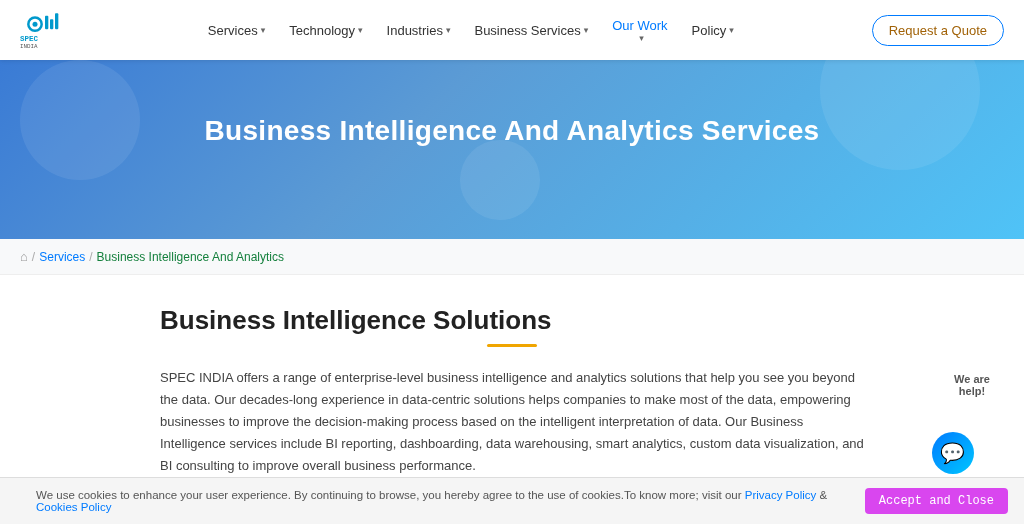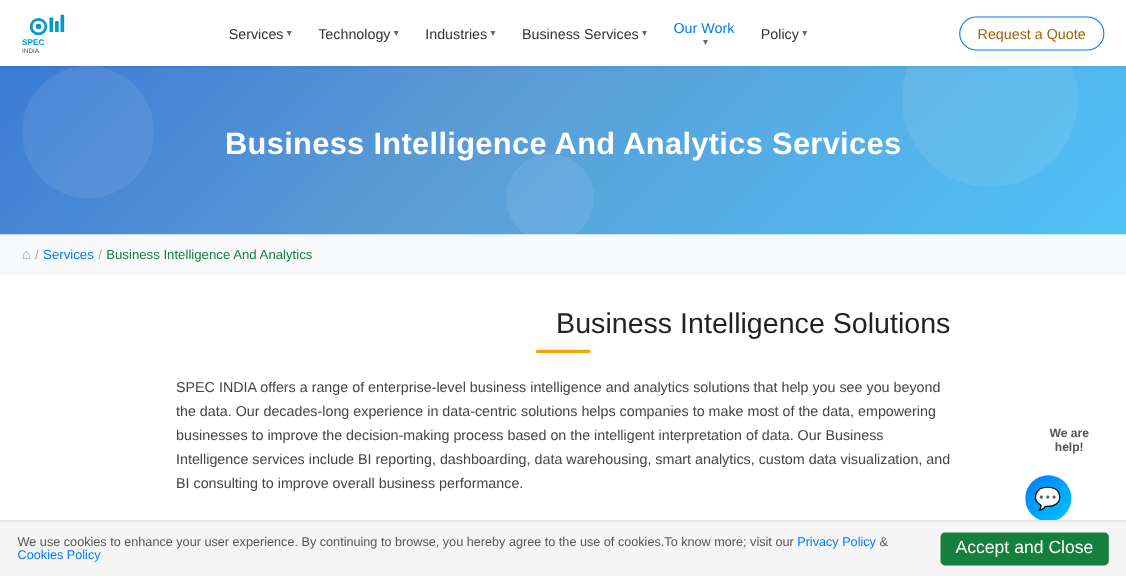--- a/index.html
+++ b/index.html
@@ -13,20 +13,21 @@
       padding: 0 20px;
       height: 60px;
       background: #fff;
       box-shadow: 0 1px 4px rgba(0,0,0,0.1);
       position: relative;
       z-index: 10;
     }
     .navbar-logo {
       display: flex;
       align-items: flex-start;
+      font-family: Liberation Mono, monospace;
     }
     .logo-icon {
       width: 50px;
       height: 42px;
     }
     .nav-links {
       display: flex;
       align-items: center;
       gap: 4px;
       font-size: 13px;
@@ -60,21 +61,21 @@
     .hero {
       background: linear-gradient(135deg, #3a7bd5 0%, #5b9bd5 40%, #4fc3f7 100%);
       padding: 55px 20px 60px;
       text-align: center;
       color: #fff;
       position: relative;
     }
     .hero h1 {
       font-size: 28px;
       font-weight: 700;
-      margin-bottom: 6px;
+      margin-bottom: 32px;
       letter-spacing: 0.3px;
     }
     .hero p {
       font-size: 13.5px;
       margin-bottom: 28px;
       opacity: 0.95;
     }
     .hero-btn {
       background: #fff;
       color: #333;
@@ -105,23 +106,23 @@
     .breadcrumb-sep { color: #aaa; }
     .breadcrumb-link { color: #007bff; cursor: pointer; }
     .breadcrumb-current { color: #15803d; }
 
     
     .main-content {
       padding: 30px 160px 20px;
       background: #fff;
     }
     .section-title {
-      text-align: right;
+      text-align: left;
       font-size: 26px;
-      font-weight: 400;
+      font-weight: 700;
       color: #222;
       margin-bottom: 8px;
     }
     .title-underline {
       width: 50px;
       height: 3px;
       background: #f0a500;
       margin: 0 auto 20px;
       border-radius: 2px;
     }
@@ -142,48 +143,48 @@
       background: #f5f5f5;
       border-top: 1px solid #ddd;
       padding: 10px 16px;
       display: flex;
       align-items: center;
       justify-content: space-between;
       font-size: 11.5px;
       color: #555;
       z-index: 100;
     }
-    .cookie-text { flex: 1; }
+    .cookie-text { flex: 1; margin-left: 20px; }
     .cookie-link { color: #007bff; cursor: pointer; }
     .cookie-accept {
-      background: #15803d;
+      background: #d946ef;
       color: #fff;
       border: none;
       padding: 6px 14px;
       border-radius: 4px;
       cursor: pointer;
-      font-size: 16px;
+      font-size: 12px;
       margin-left: 12px;
       white-space: nowrap;
+      font-family: Liberation Mono, monospace;
     }
 
     
     .chat-widget {
       position: fixed;
       bottom: 50px;
       right: 12px;
       z-index: 99;
     }
     .we-are-here {
       width: 80px;
       height: 55px;
       display: flex;
       flex-direction: column;
       align-items: center;
-      justify-content: center;
     }
     .we-are-here-text {
       font-size: 11px;
       font-weight: 700;
       color: #555;
       line-height: 1.1;
       text-align: center;
     }
     .chat-circle {
       width: 42px;

